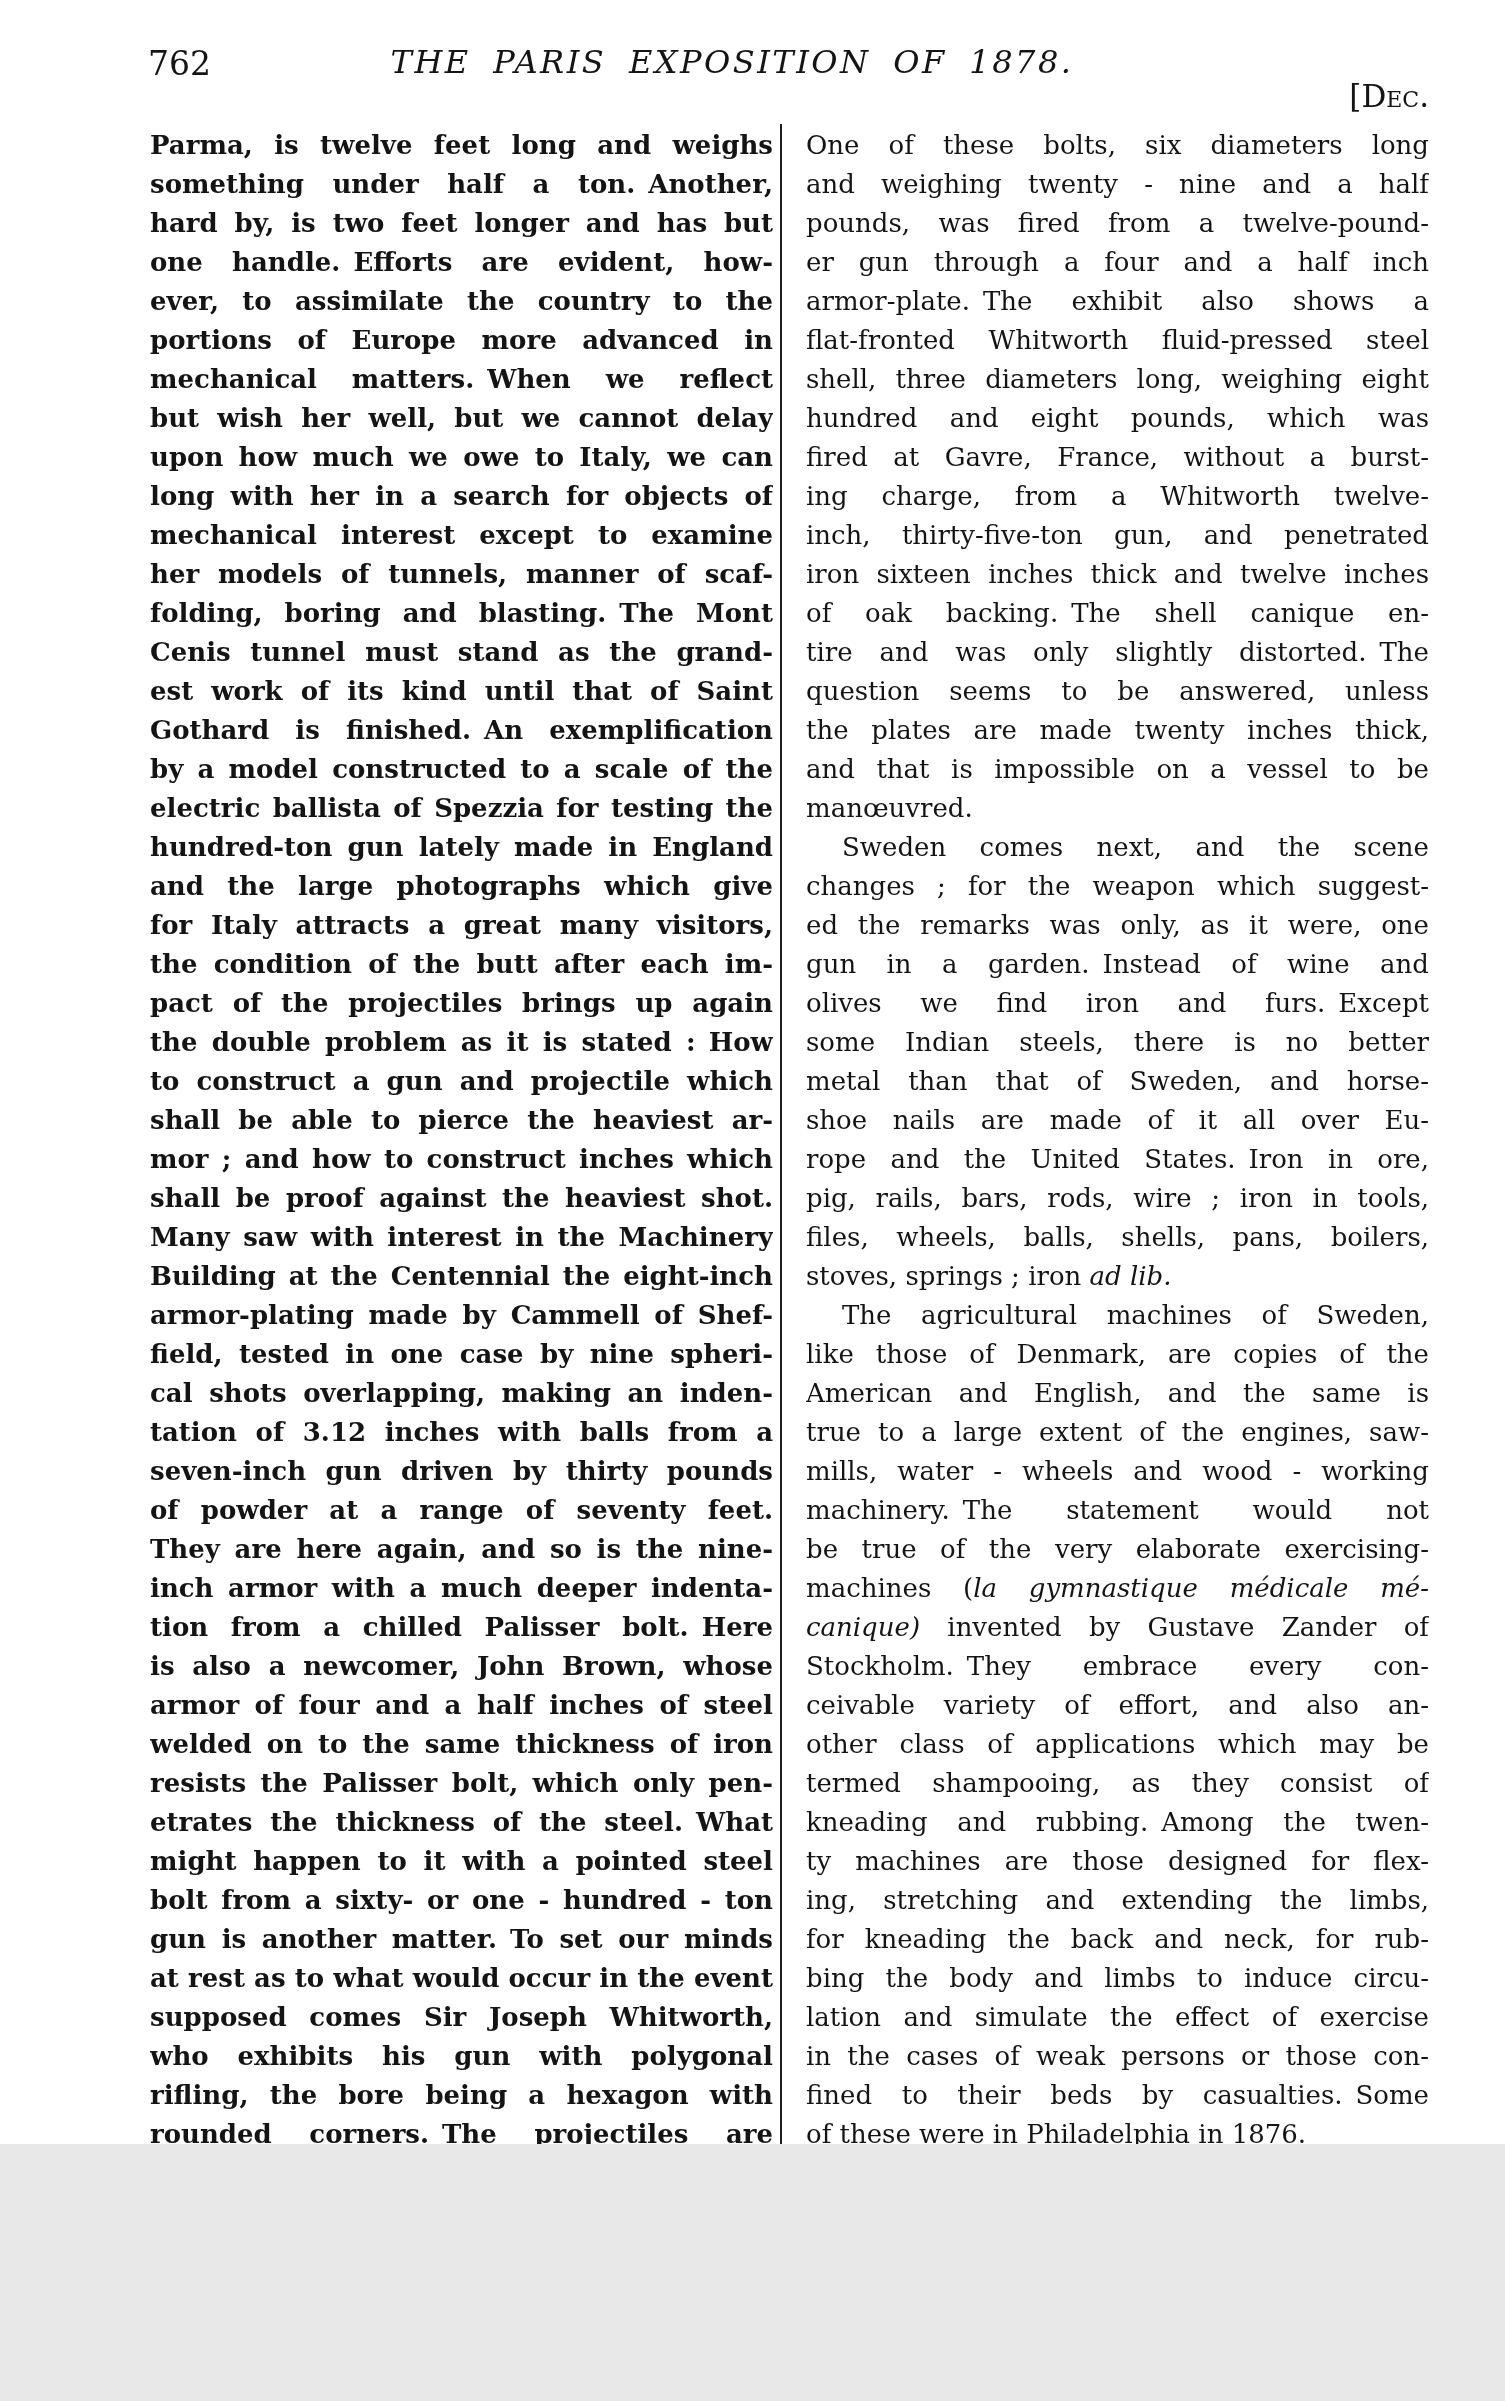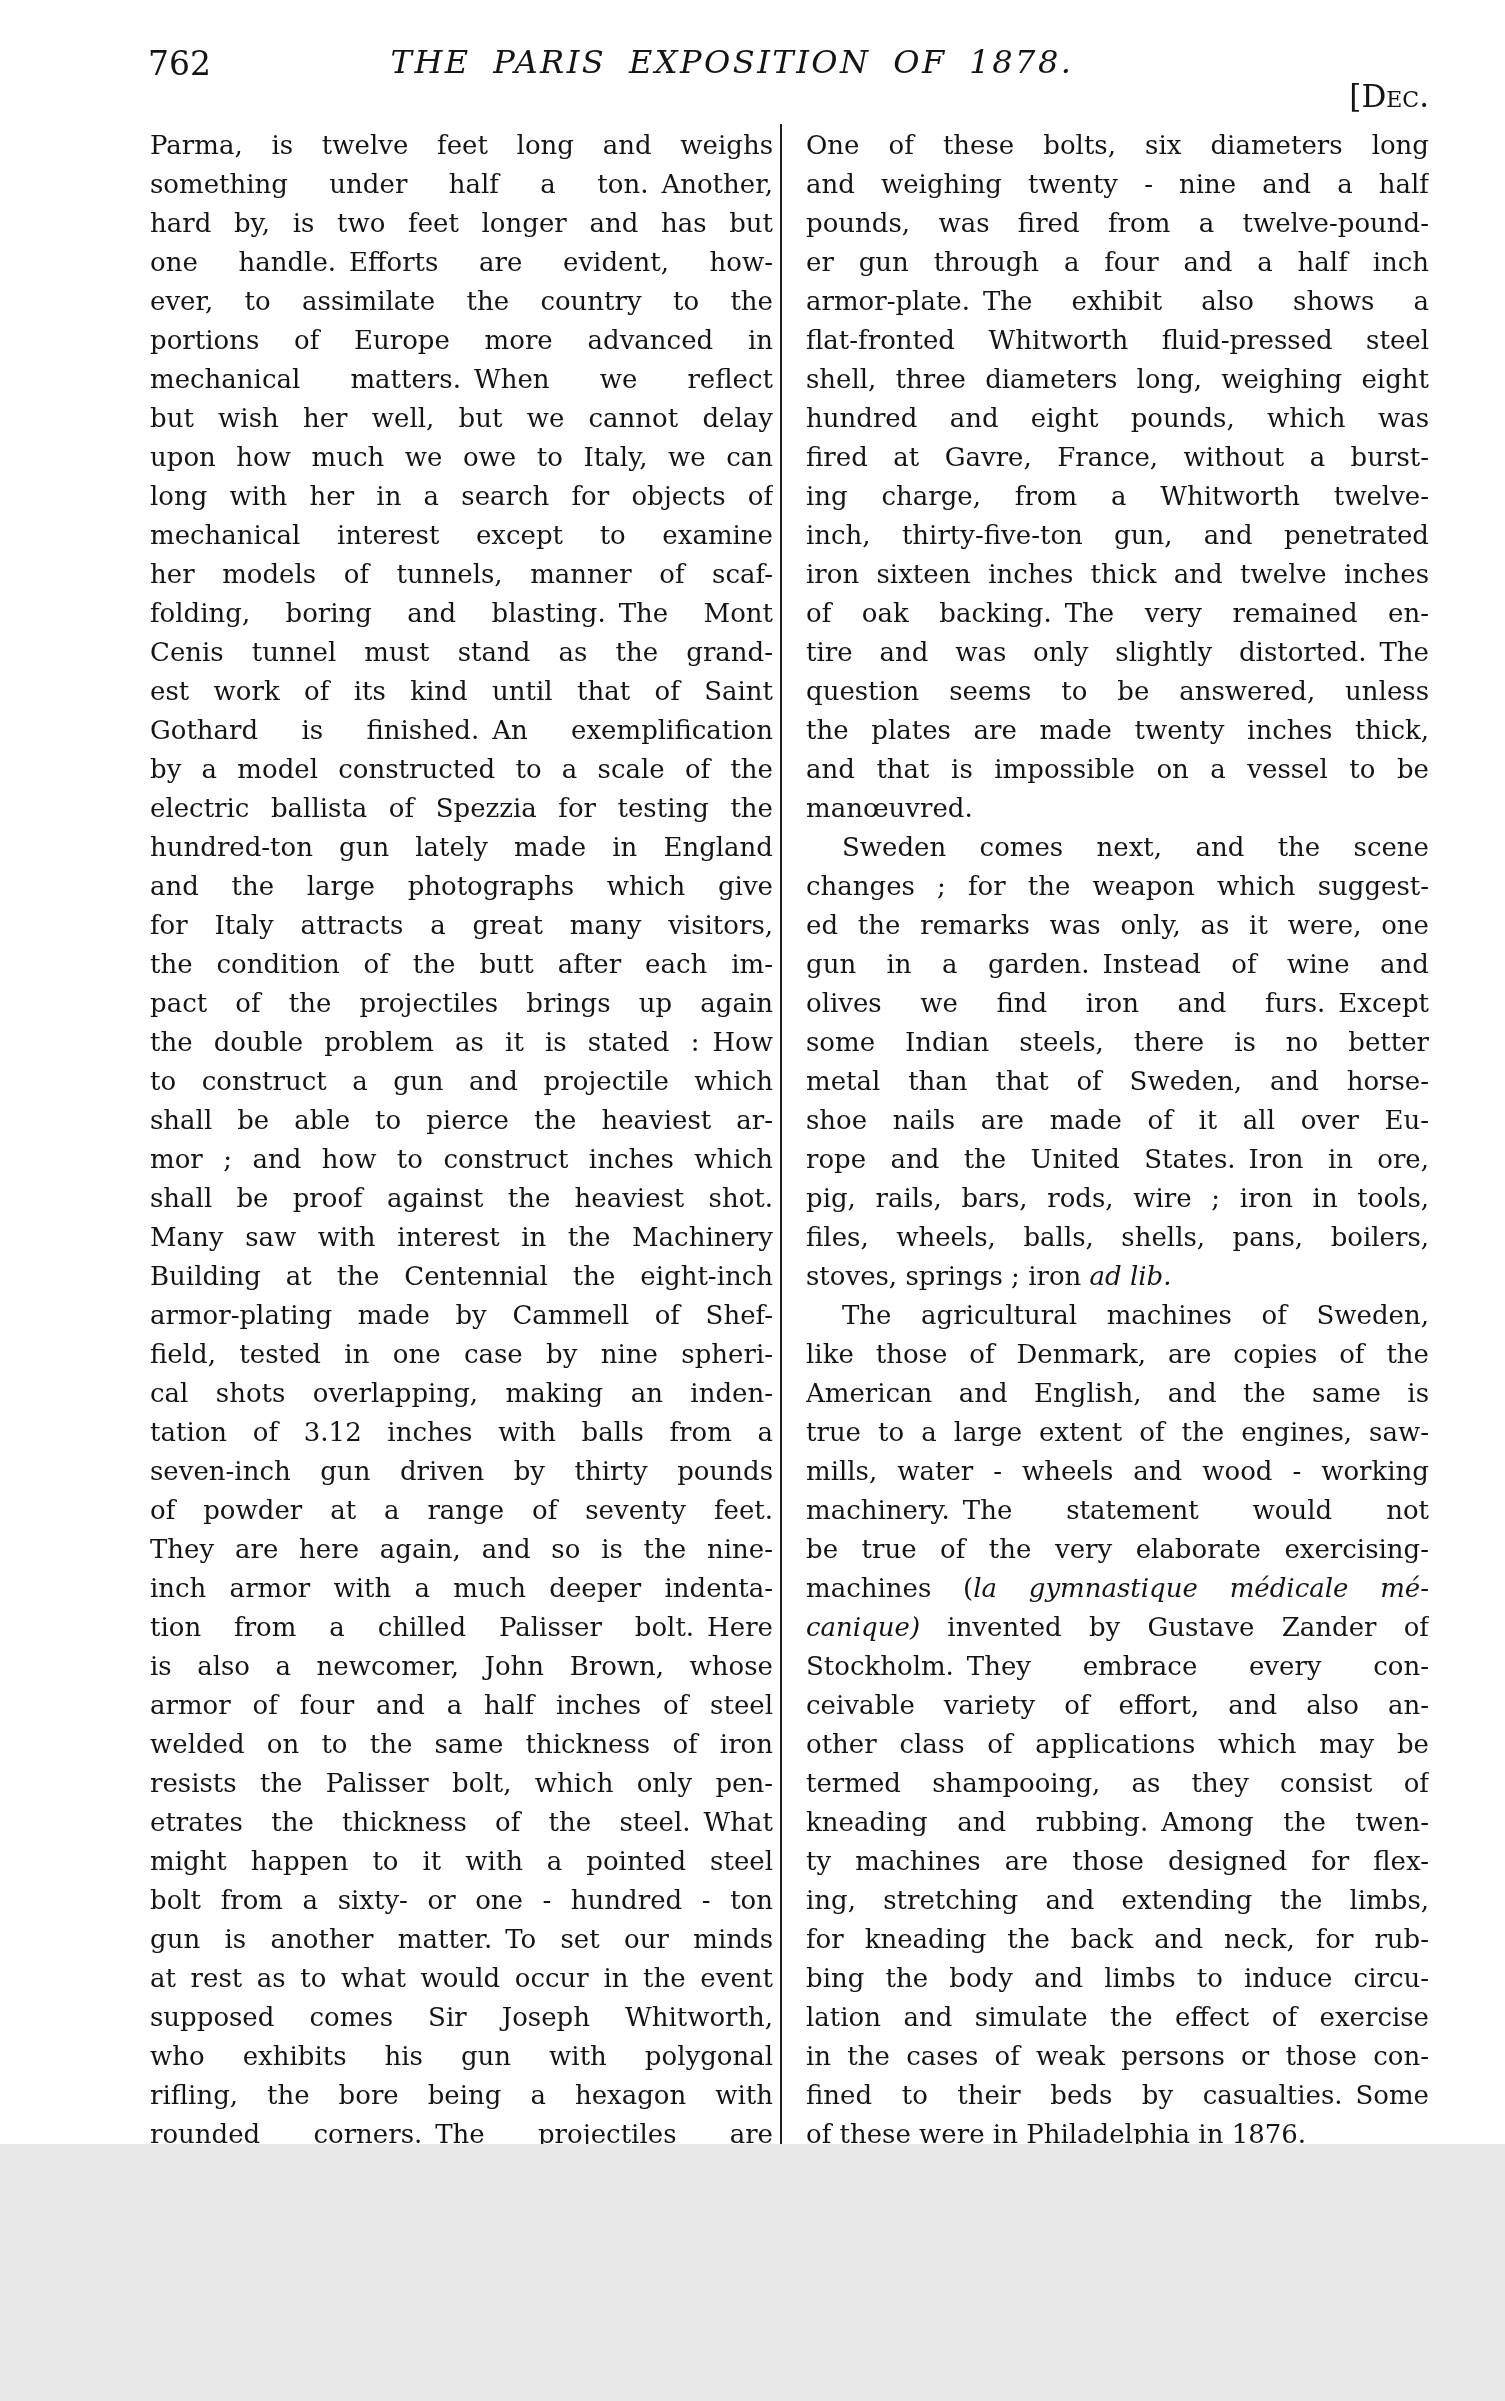--- a/index.html
+++ b/index.html
@@ -35,21 +35,21 @@
     font-size:31px;line-height:1;
     font-variant:small-caps;
     margin-top:35px;
   }
   .col{
     position:absolute;top:126px;
     width:623px;
     font-size:26px;
     line-height:39px;
   }
-  .col-left{left:150px;}
+  .col-left{left:150px;font-weight:bold;}
   .col-right{left:806px;}
   .line{
     height:39px;overflow:hidden;
     text-align:justify;
     text-align-last:justify;
   }
   .line.end{text-align-last:left;}
   .line.indent{text-indent:36px;}
   .it{font-style:italic;}
   .divider{
@@ -136,21 +136,21 @@
       <div class="line"><span>pounds, was fired from a twelve-pound-</span></div>
       <div class="line"><span>er gun through a four and a half inch</span></div>
       <div class="line"><span>armor-plate. The exhibit also shows a</span></div>
       <div class="line"><span>flat-fronted Whitworth fluid-pressed steel</span></div>
       <div class="line"><span>shell, three diameters long, weighing eight</span></div>
       <div class="line"><span>hundred and eight pounds, which was</span></div>
       <div class="line"><span>fired at Gavre, France, without a burst-</span></div>
       <div class="line"><span>ing charge, from a Whitworth twelve-</span></div>
       <div class="line"><span>inch, thirty-five-ton gun, and penetrated</span></div>
       <div class="line"><span>iron sixteen inches thick and twelve inches</span></div>
-      <div class="line"><span>of oak backing. The very remained en-</span></div>
+      <div class="line"><span>of oak backing. The shell canique en-</span></div>
       <div class="line"><span>tire and was only slightly distorted. The</span></div>
       <div class="line"><span>question seems to be answered, unless</span></div>
       <div class="line"><span>the plates are made twenty inches thick,</span></div>
       <div class="line"><span>and that is impossible on a vessel to be</span></div>
       <div class="line end"><span>manœuvred.</span></div>
       <div class="line indent"><span>Sweden comes next, and the scene</span></div>
       <div class="line"><span>changes ; for the weapon which suggest-</span></div>
       <div class="line"><span>ed the remarks was only, as it were, one</span></div>
       <div class="line"><span>gun in a garden. Instead of wine and</span></div>
       <div class="line"><span>olives we find iron and furs. Except</span></div>

